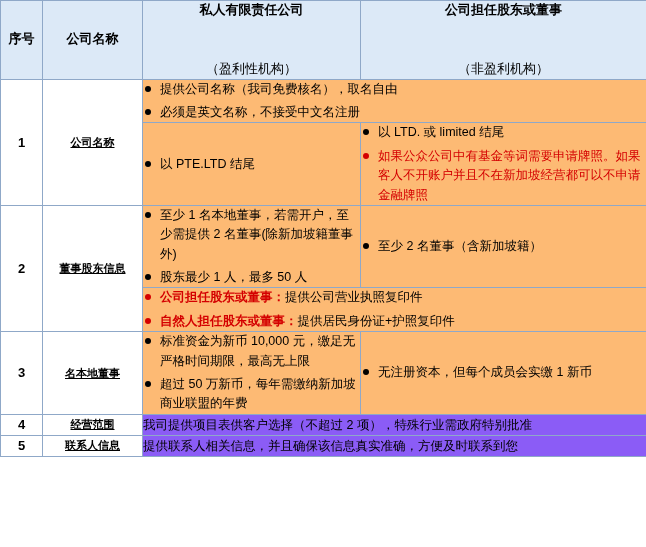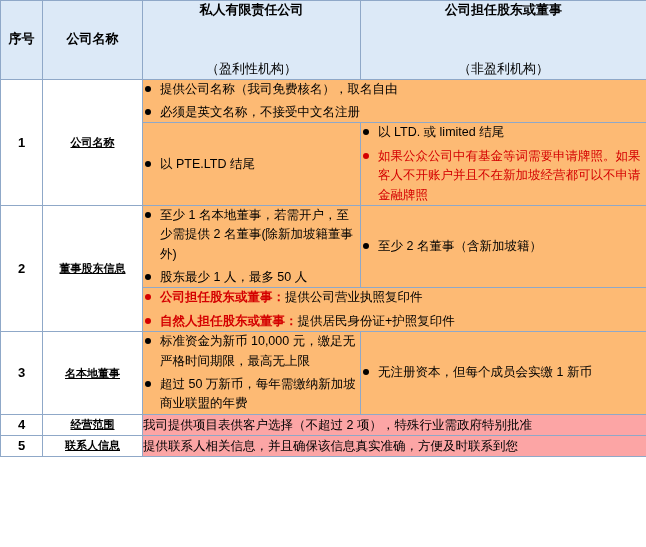--- a/index.html
+++ b/index.html
@@ -87,21 +87,21 @@
     border-radius: 50%;
     background: #000;
   }
   ul.bl > li.red::before { background: #d40000; }
   .red { color: #d40000; }
   .red-b { color: #d40000; font-weight: bold; }
   .plain-body {
     font-size: 12.5px;
     line-height: 1.6;
     padding: 8px 10px;
-    background: #fca5a5;
+    background: #8b5cf6;
   }
   .tall-item { line-height: 1.6; }
 </style>
 </head>
 <body>
 
 <table class="sheet">
   <colgroup>
     <col class="c-no">
     <col class="c-item">

